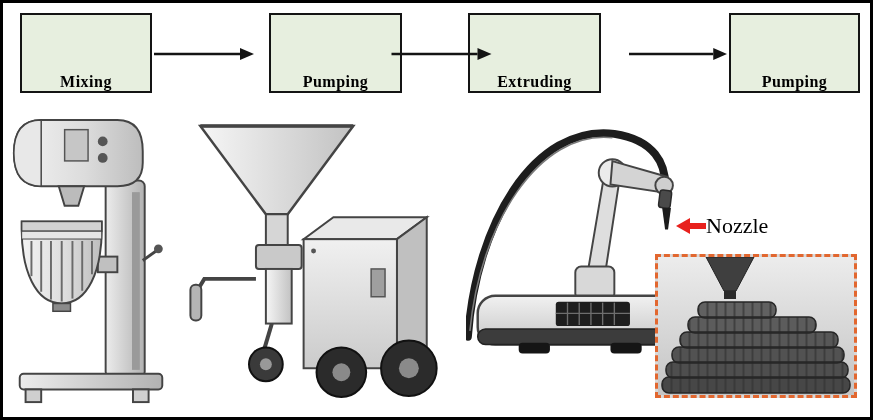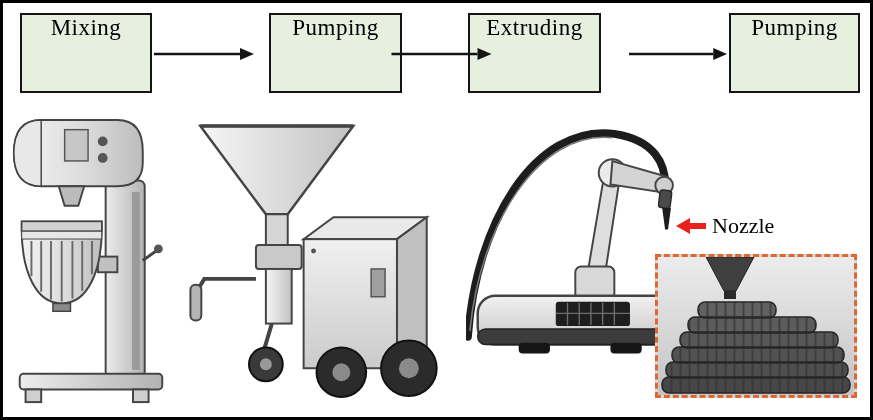--- a/index.html
+++ b/index.html
@@ -4,29 +4,29 @@
 <style>
   html,body{margin:0;padding:0;background:#ffffff;}
   .figure{
     position:relative;width:873px;height:420px;box-sizing:border-box;
     border:3px solid #000;background:#fff;overflow:hidden;
     font-family:"Liberation Serif", serif;
   }
   .step-box{
     position:absolute;top:10px;height:80px;box-sizing:border-box;
     background:#e7efdf;border:2px solid #141414;
-    display:flex;align-items:flex-start;justify-content:center;
-    font-size:23px;color:#000;letter-spacing:0.5px;
+    display:flex;align-items:flex-end;justify-content:center;
+    font-size:16px;color:#000;letter-spacing:0.5px;font-weight:bold;
   }
   .flow-arrow{position:absolute;top:44px;height:14px;}
   .flow-arrow svg{display:block;width:100%;height:100%;}
   .illus{position:absolute;}
   .illus svg{display:block;}
   .nozzle-note{
-    position:absolute;display:flex;align-items:center;gap:6px;
+    position:absolute;display:flex;align-items:center;
     font-size:22px;color:#000;z-index:7;
   }
   .inset{
     position:absolute;border:3px dashed #e2672f;background:#d9d9d9;z-index:5;
   }
   .inset svg{display:block;}
 </style>
 </head>
 <body>
 

